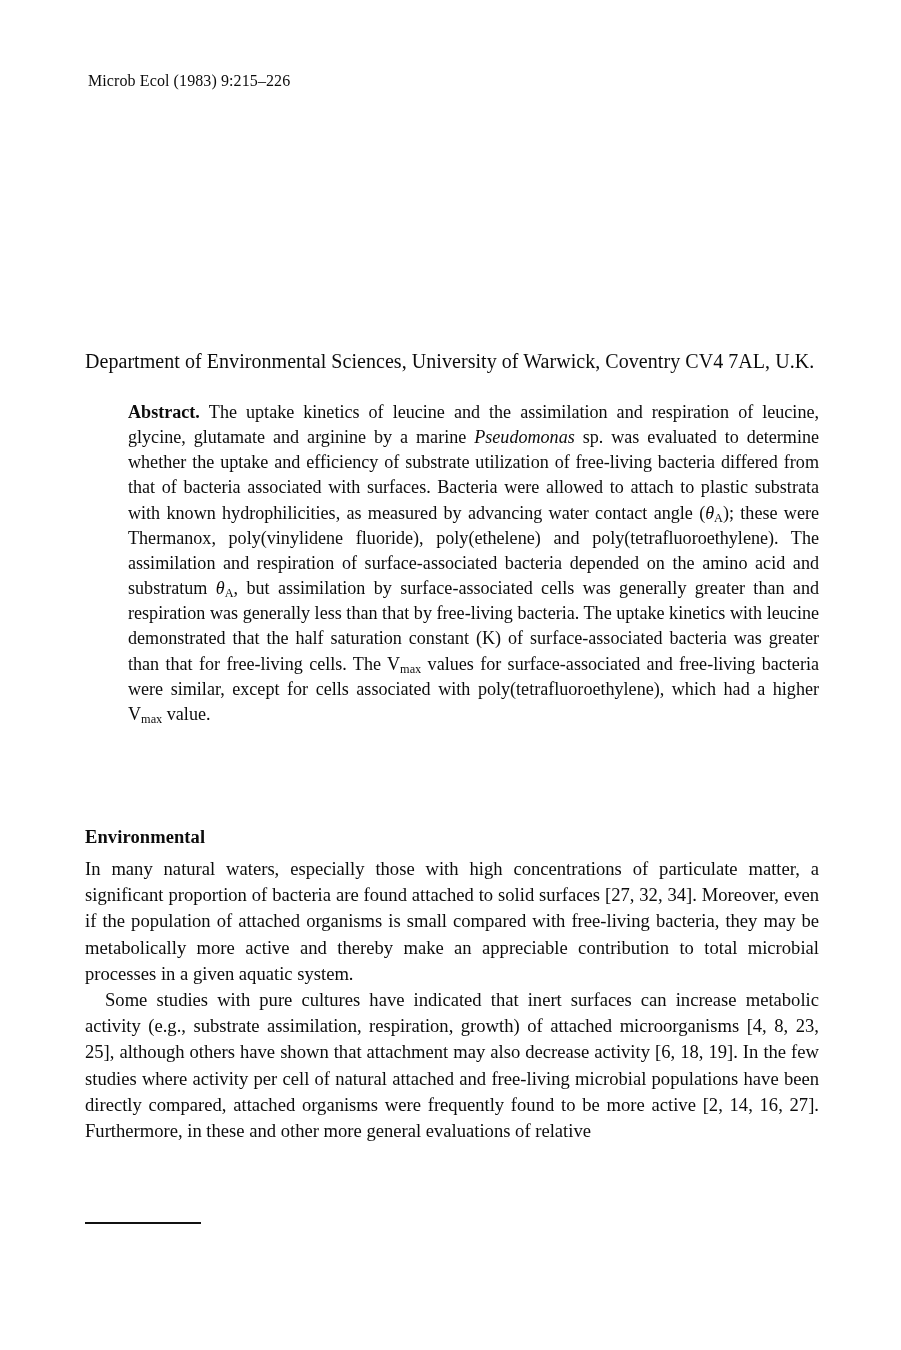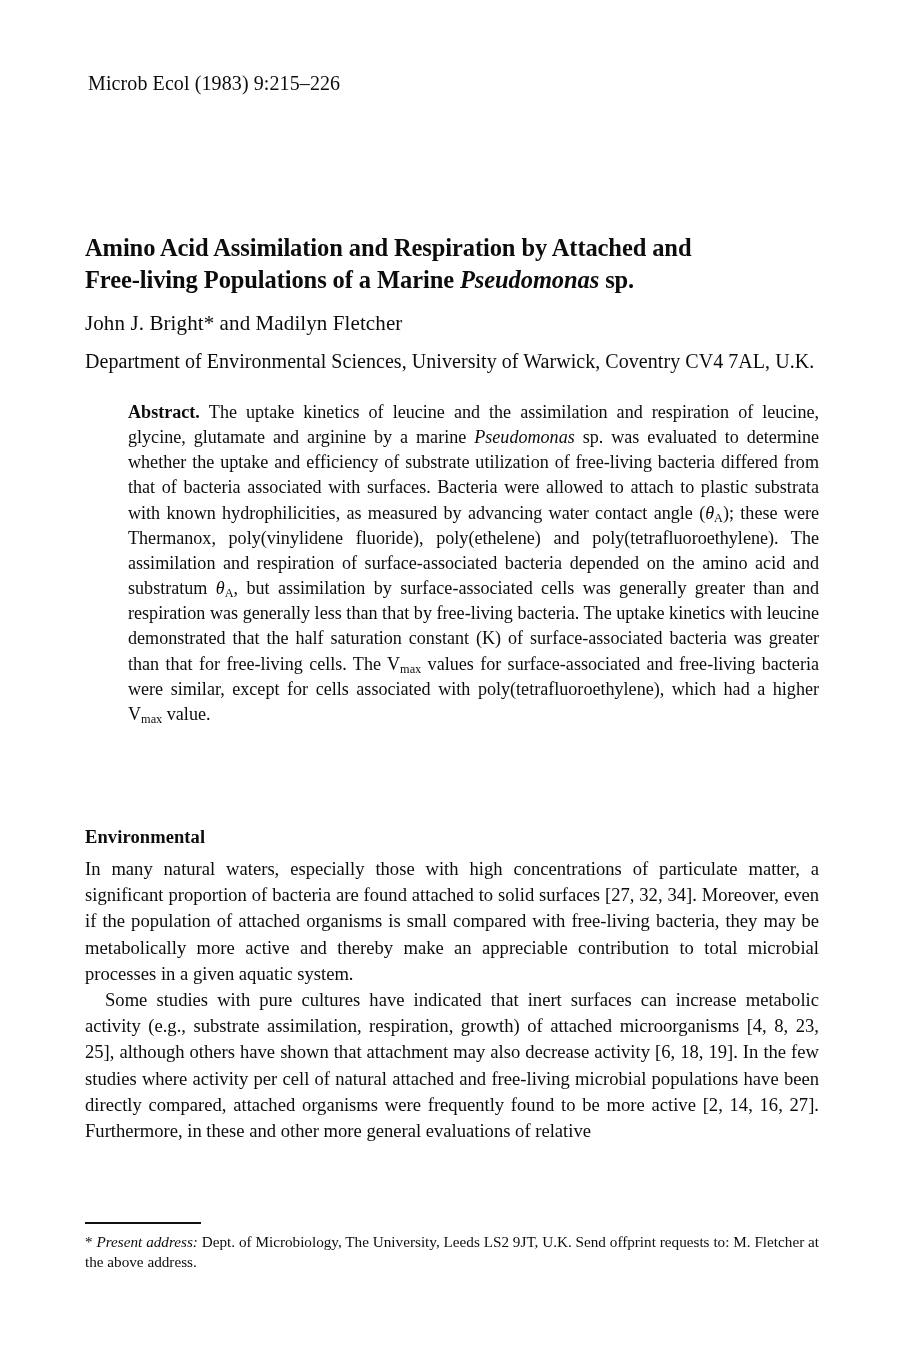--- a/index.html
+++ b/index.html
@@ -21,21 +21,21 @@
     left: 0; top: 0;
     width: 901px;
     height: 1350px;
   }
 
   
   .journal-ref {
     position: absolute;
     left: 88px;
     top: 72px;
-    font-size: 20px;
+    font-size: 16px;
     letter-spacing: 0.1px;
     white-space: nowrap;
   }
 
   
   .masthead {
     position: absolute;
     left: 540px;
     top: 70px;
     width: 279px;
@@ -189,33 +189,30 @@
   }
 </style>
 </head>
 <body>
 
 <div class="page">
 
   <div class="journal-ref">Microb Ecol (1983) 9:215–226</div>
 
 
-  <h1 class="article-title"><span>Amino Acid Assimilation and Respiration by Attached and</span><br><span>Free-living Populations of a Marine </span><span class="sci">Pseudomonas</span><span> sp.</span></h1>
-
-  <div class="authors">John J. Bright* and Madilyn Fletcher</div>
+
 
   <div class="affiliation">Department of Environmental Sciences, University of Warwick, Coventry CV4 7AL, U.K.</div>
 
   <div class="abstract"><span class="abstract-label">Abstract.</span><span class="gap"></span><span>The uptake kinetics of leucine and the assimilation and respiration of leucine, glycine, glutamate and arginine by a marine </span><span class="sci">Pseudomonas</span><span> sp. was evaluated to determine whether the uptake and efficiency of substrate utilization of free-living bacteria differed from that of bacteria associated with surfaces. Bacteria were allowed to attach to plastic substrata with known hydrophilicities, as measured by advancing water contact angle (</span><span class="sci">θ</span><sub>A</sub><span>); these were Thermanox, poly(vinylidene fluoride), poly(ethelene) and poly(tetrafluoroethylene). The assimilation and respiration of surface-associated bacteria depended on the amino acid and substratum </span><span class="sci">θ</span><sub>A</sub><span>, but assimilation by surface-associated cells was generally greater than and respiration was generally less than that by free-living bacteria. The uptake kinetics with leucine demonstrated that the half saturation constant (K) of surface-associated bacteria was greater than that for free-living cells. The </span><span>V</span><sub>max</sub><span> values for surface-associated and free-living bacteria were similar, except for cells associated with poly(tetrafluoroethylene), which had a higher </span><span>V</span><sub>max</sub><span> value.</span></div>
 
   <h2 class="section-heading">Environmental</h2>
 
   <div class="body-text">
     <p>In many natural waters, especially those with high concentrations of particulate matter, a significant proportion of bacteria are found attached to solid surfaces [27, 32, 34]. Moreover, even if the population of attached organisms is small compared with free-living bacteria, they may be metabolically more active and thereby make an appreciable contribution to total microbial processes in a given aquatic system.</p>
     <p>Some studies with pure cultures have indicated that inert surfaces can increase metabolic activity (e.g., substrate assimilation, respiration, growth) of attached microorganisms [4, 8, 23, 25], although others have shown that attachment may also decrease activity [6, 18, 19]. In the few studies where activity per cell of natural attached and free-living microbial populations have been directly compared, attached organisms were frequently found to be more active [2, 14, 16, 27]. Furthermore, in these and other more general evaluations of relative</p>
   </div>
 
   <div class="footnote">
     <div class="footnote-rule"></div>
-    <div class="footnote-text"><span>*</span> <span class="it">Present address:</span><span> Dept. of Microbiology, The University, Leeds LS2 9JT, U.K. Send offprint requests to: M. Fletcher at the above address.</span></div>
   </div>
 
 </div>
 
 </body></html>

